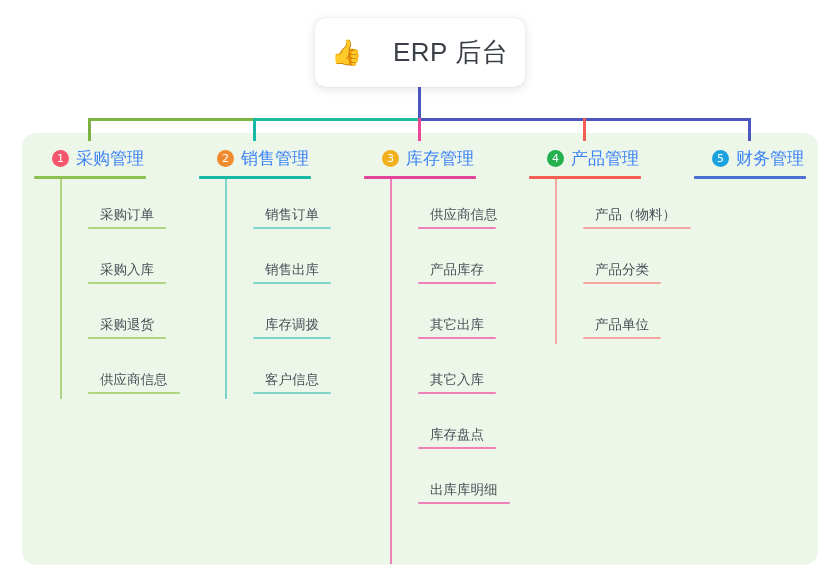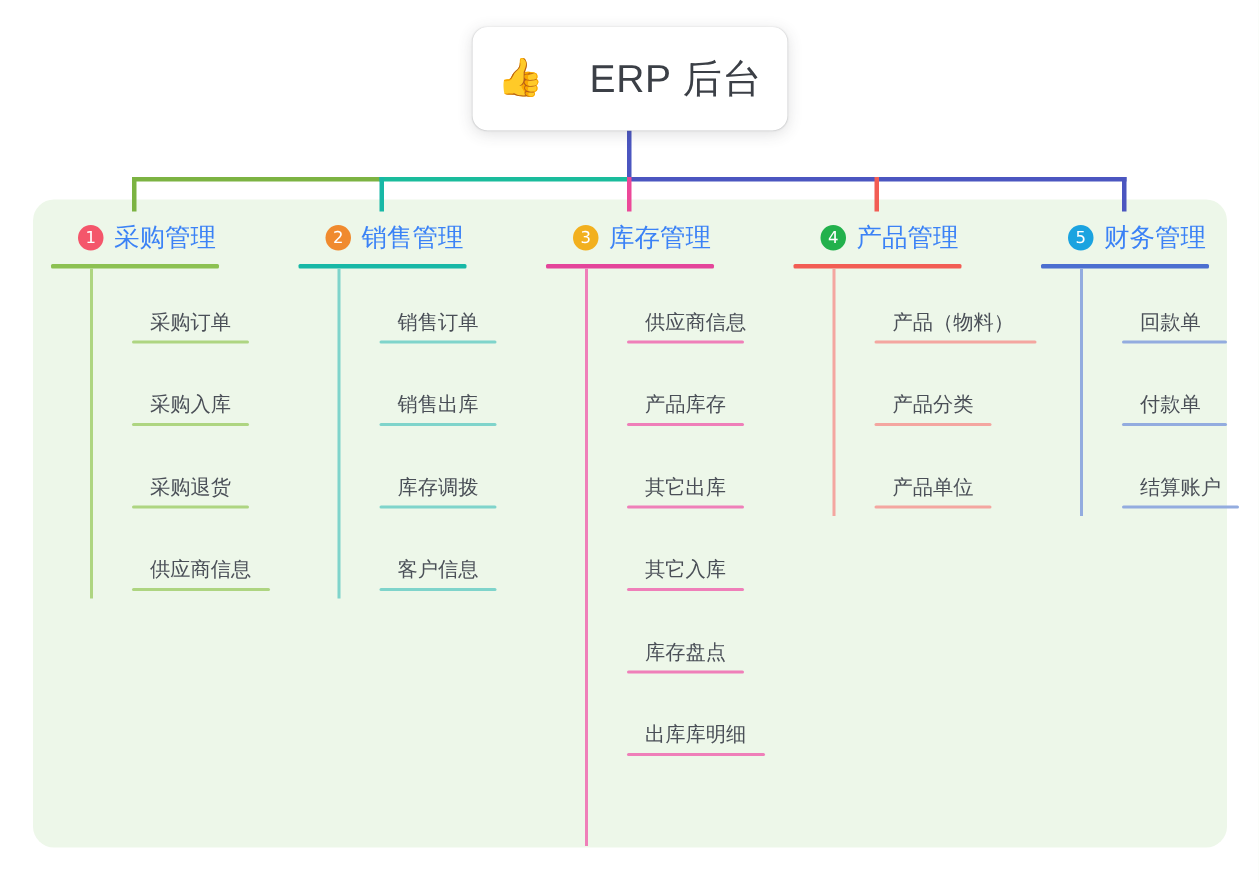--- a/index.html
+++ b/index.html
@@ -270,31 +270,16 @@
             <div class="item-rule" style="width: 78px; background: rgb(244, 166, 160);"></div>
           </div>
         </div>
       </div>
       <div class="column" style="left: 694px;">
         <div class="col-head">
           <span class="badge" style="background: rgb(27, 163, 224);">5</span>
           <span class="col-title">财务管理</span>
         </div>
         <div class="col-rule" style="width: 112px; background: rgb(75, 111, 208);"></div>
-        <div class="items">
-          <div class="spine" style="background: rgb(147, 172, 223); height: 165px;"></div>
-          <div class="item">
-            <span class="item-label">回款单</span>
-            <div class="item-rule" style="width: 70px; background: rgb(147, 172, 223);"></div>
-          </div>
-          <div class="item">
-            <span class="item-label">付款单</span>
-            <div class="item-rule" style="width: 70px; background: rgb(147, 172, 223);"></div>
-          </div>
-          <div class="item">
-            <span class="item-label">结算账户</span>
-            <div class="item-rule" style="width: 78px; background: rgb(147, 172, 223);"></div>
-          </div>
-        </div>
       </div>
     </div>
 
 </div>
 
 </body></html>

